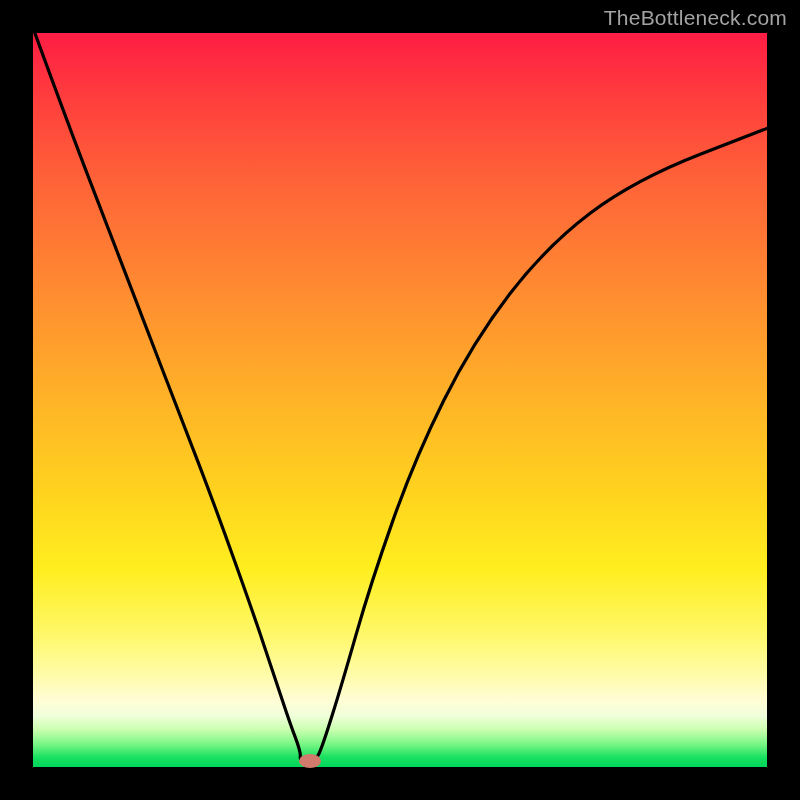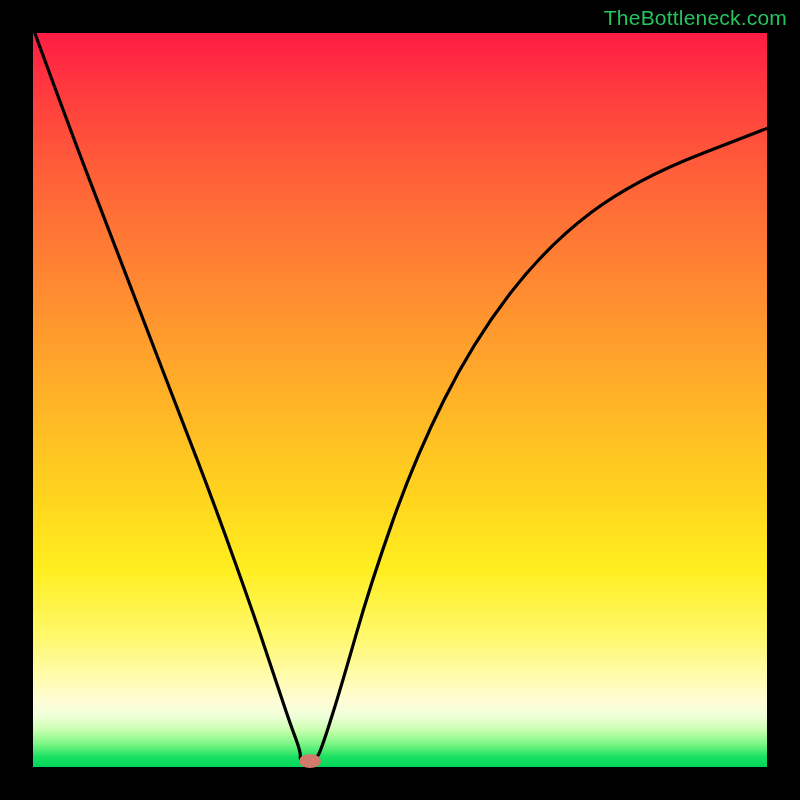--- a/index.html
+++ b/index.html
@@ -61,21 +61,21 @@
     width: 22px;
     height: 14px;
     border-radius: 50% / 50%;
     background: #d27a6c;
     transform: translate(-50%, -50%);
   }
   .watermark {
     position: absolute;
     top: 6px;
     right: 13px;
-    color: #22c55e;
+    color: #a3a3a3;
     font-size: 21px;
     letter-spacing: 0.2px;
     font-weight: 400;
   }
 </style>
 </head>
 <body>
 
 <div class="frame">
   <div class="plot">

